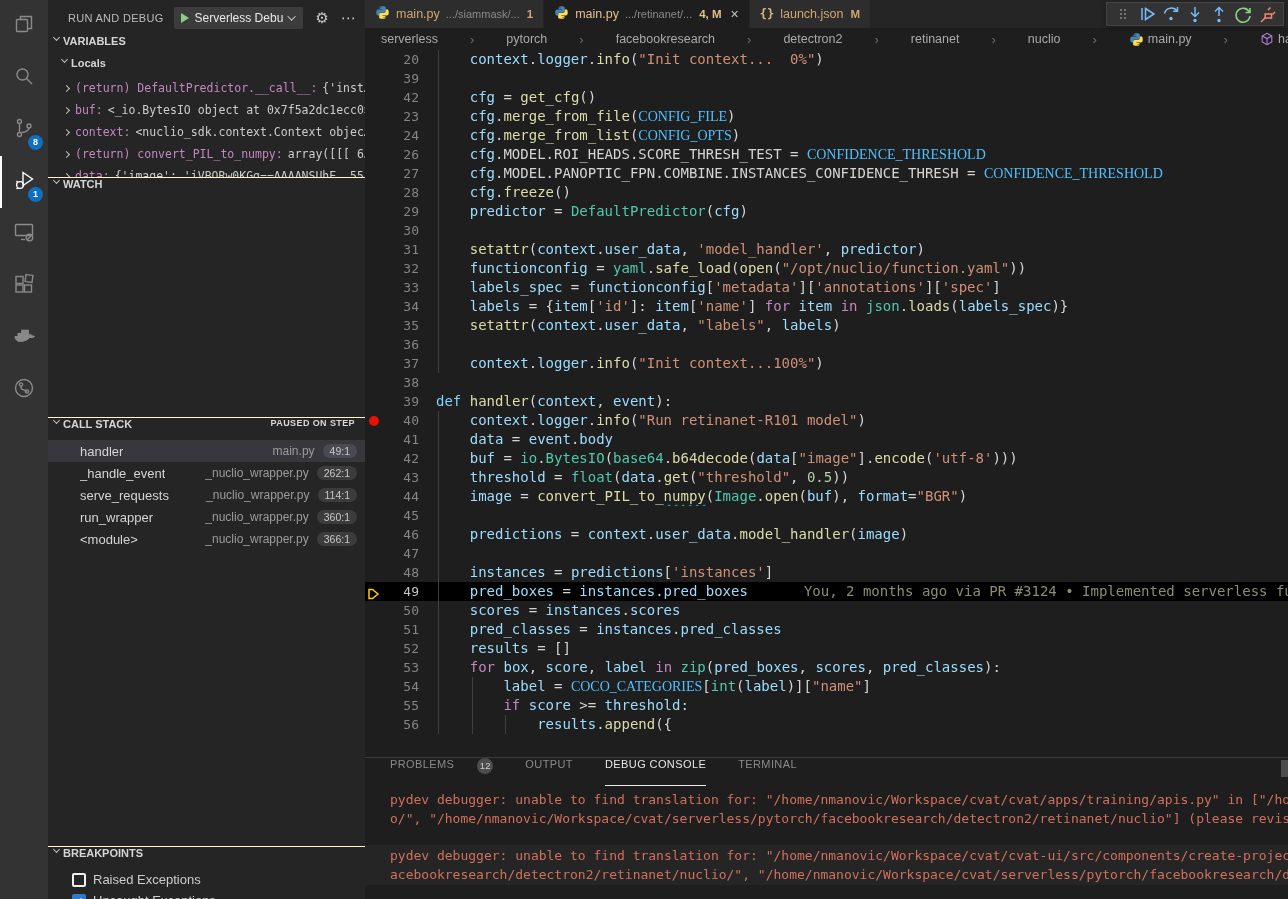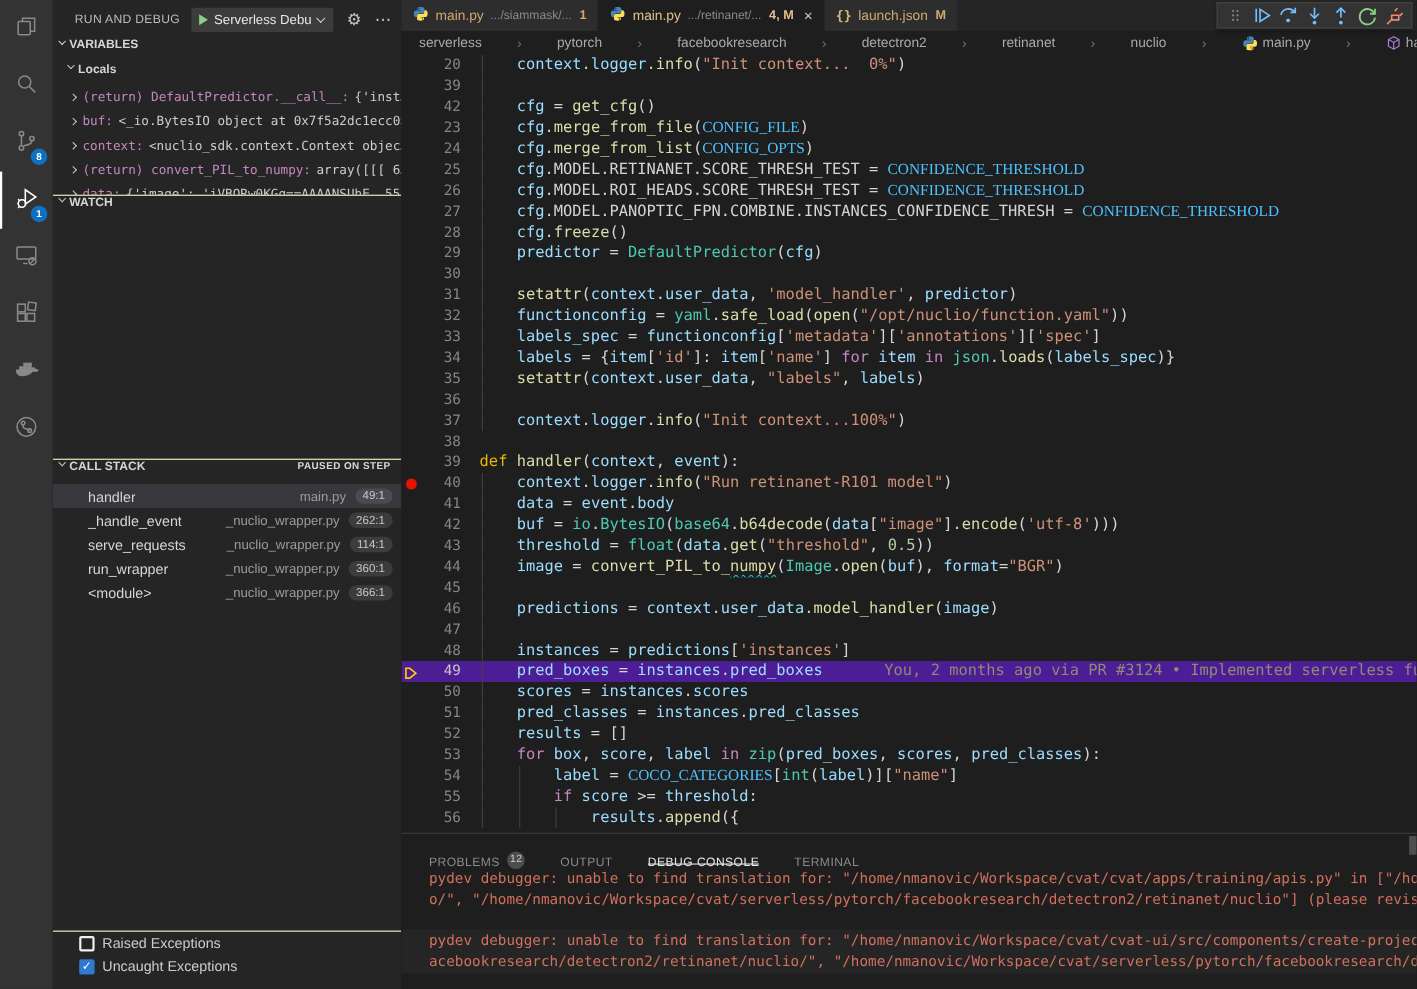--- a/index.html
+++ b/index.html
@@ -71,38 +71,38 @@
   .dbg-btn { width:24px; height:22px; display:flex; align-items:center; justify-content:center; cursor:pointer; }
 
   .breadcrumbs { height:22px; display:flex; align-items:center; padding-left:16px; font-size:12.5px; color:#a9a9a9; background:#1e1e1e; white-space:nowrap;gap:25px; }
   .bc-item { cursor:pointer; display:flex; align-items:center; }
   .bc-sep { color:#6e6e6e; margin:0 7px; font-size:13px; }
   .bc-ico { margin-right:4px; display:flex; }
 
   
   .editor { position:relative; height:707px; overflow:hidden; font-family:"DejaVu Sans Mono", monospace; font-size:14px; }
   .cl { position:relative; height:19px; line-height:19px; display:flex; white-space:pre; cursor:text; }
-  .cl.cur { background:#4c1d95;justify-content:flex-end; }
+  .cl.cur { background:#000000;justify-content:flex-end; }
   .bpcol { width:18px; flex:none; position:relative; cursor:pointer; }
   .bp-dot { position:absolute; left:4px; top:4.5px; width:10px; height:10px; border-radius:50%; background:#e51400; }
   .ln { width:36px; flex:none; text-align:right; color:#858585; font-size:13px; cursor:pointer; }
   .cl.cur .ln { color:#c6c6c6; }
   .codebody { position:relative; margin-left:17px; flex:1; overflow:hidden; }
   .guide { position:absolute; top:0; bottom:0; width:1px; background:#404040; }
-  .t-p { color:#d4d4d4; } .t-k { color:#c586c0; } .t-d { color:#eab308; }
+  .t-p { color:#d4d4d4; } .t-k { color:#c586c0; } .t-d { color:#7dd3fc; }
   .t-f { color:#dcdcaa; } .t-v { color:#9cdcfe; } .t-c { color:#4ec9b0; }
   .t-C { color:#4fc1ff;font-family:Liberation Serif, serif; } .t-s { color:#ce9178; } .t-n { color:#b5cea8; }
   .t-q { color:#dcdcaa; text-decoration:underline wavy #1fb8c8 1px; text-underline-offset:3px; }
   .blame { color:#8c8c73; margin-left:56px; }
   .cur-arrow { position:absolute; left:2px; top:4px; }
 
   
   .panel { position:relative; height:142px; border-top:1px solid #3c3c3c; background:#1e1e1e; overflow:hidden; }
   .panel-tabs { height:32px; display:flex; align-items:center; padding-left:25px; }
-  .ptab { font-size:11px; letter-spacing:.4px; color:#8a8a8a; margin-right:32px; cursor:pointer; display:flex; align-items:flex-end; height:100%; position:relative; }
+  .ptab { font-size:11px; letter-spacing:.4px; color:#8a8a8a; margin-right:32px; cursor:pointer; display:flex; align-items:flex-start; height:100%; position:relative;gap:16px; }
   .ptab.active { color:#e7e7e7; }
   .ptab.active::after { content:""; position:absolute; left:0; right:0; bottom:4px; height:1px; background:#e7e7e7; }
   .ptab-badge { background:#4d4d4d; color:#d0d0d0; border-radius:50%; min-width:16px; height:16px; line-height:16px; text-align:center; font-size:9.5px; margin-left:7px; }
   .console { font-family:"DejaVu Sans Mono", monospace; font-size:13px; color:#d1705c; padding-left:25px; }
   .con-line { height:19px; line-height:19px; white-space:pre; overflow:hidden; }
   .con-block2 { background:#252526; margin-top:17px; padding:1px 0; margin-left:-25px; padding-left:25px; }
   .panel-sb { position:absolute; right:0; top:2px; width:7px; height:17px; background:#4d4d4d; }
 </style>
 </head>
 <body>
@@ -262,20 +262,24 @@
           </div>
           <div class="frame">
             <span class="frame-name">&lt;module&gt;</span>
             <span class="frame-file">_nuclio_wrapper.py</span>
             <span class="frame-pos">366:1</span>
           </div>
         </div>
     </div>
 
     <div class="sect bordered" style="top:846px;">
+      <div class="sect-hd">
+        <span class="tw"></span>
+        <span>BREAKPOINTS</span>
+      </div>
       <div id="bp-list">
           <div class="bp-row">
             <span class="cbx"></span>
             <span>Raised Exceptions</span>
           </div>
           <div class="bp-row">
             <span class="cbx checked">✓</span>
             <span>Uncaught Exceptions</span>
           </div>
         </div>
@@ -406,21 +410,20 @@
           </span>
           <span>handler</span>
         </span>
       </div>
     <div class="editor" id="editor">
         <div class="cl"><span class="bpcol"></span><span class="ln">20</span><div class="codebody"><span class="guide" style="left: 2px;"></span><span class="t-v">    context</span><span class="t-p">.</span><span class="t-v">logger</span><span class="t-p">.</span><span class="t-f">info</span><span class="t-p">(</span><span class="t-s">"Init context...  0%"</span><span class="t-p">)</span></div></div>
         <div class="cl"><span class="bpcol"></span><span class="ln">39</span><div class="codebody"><span class="guide" style="left: 2px;"></span></div></div>
         <div class="cl"><span class="bpcol"></span><span class="ln">42</span><div class="codebody"><span class="guide" style="left: 2px;"></span><span class="t-v">    cfg</span><span class="t-p"> = </span><span class="t-f">get_cfg</span><span class="t-p">()</span></div></div>
         <div class="cl"><span class="bpcol"></span><span class="ln">23</span><div class="codebody"><span class="guide" style="left: 2px;"></span><span class="t-v">    cfg</span><span class="t-p">.</span><span class="t-f">merge_from_file</span><span class="t-p">(</span><span class="t-C">CONFIG_FILE</span><span class="t-p">)</span></div></div>
         <div class="cl"><span class="bpcol"></span><span class="ln">24</span><div class="codebody"><span class="guide" style="left: 2px;"></span><span class="t-v">    cfg</span><span class="t-p">.</span><span class="t-f">merge_from_list</span><span class="t-p">(</span><span class="t-C">CONFIG_OPTS</span><span class="t-p">)</span></div></div>
-        <div class="cl"><span class="bpcol"></span><span class="ln">25</span><div class="codebody"><span class="guide" style="left: 2px;"></span><span class="t-v">    cfg</span><span class="t-p">.MODEL.RETINANET.SCORE_THRESH_TEST = </span><span class="t-C">CONFIDENCE_THRESHOLD</span></div></div>
         <div class="cl"><span class="bpcol"></span><span class="ln">26</span><div class="codebody"><span class="guide" style="left: 2px;"></span><span class="t-v">    cfg</span><span class="t-p">.MODEL.ROI_HEADS.SCORE_THRESH_TEST = </span><span class="t-C">CONFIDENCE_THRESHOLD</span></div></div>
         <div class="cl"><span class="bpcol"></span><span class="ln">27</span><div class="codebody"><span class="guide" style="left: 2px;"></span><span class="t-v">    cfg</span><span class="t-p">.MODEL.PANOPTIC_FPN.COMBINE.INSTANCES_CONFIDENCE_THRESH = </span><span class="t-C">CONFIDENCE_THRESHOLD</span></div></div>
         <div class="cl"><span class="bpcol"></span><span class="ln">28</span><div class="codebody"><span class="guide" style="left: 2px;"></span><span class="t-v">    cfg</span><span class="t-p">.</span><span class="t-f">freeze</span><span class="t-p">()</span></div></div>
         <div class="cl"><span class="bpcol"></span><span class="ln">29</span><div class="codebody"><span class="guide" style="left: 2px;"></span><span class="t-v">    predictor</span><span class="t-p"> = </span><span class="t-c">DefaultPredictor</span><span class="t-p">(</span><span class="t-v">cfg</span><span class="t-p">)</span></div></div>
         <div class="cl"><span class="bpcol"></span><span class="ln">30</span><div class="codebody"><span class="guide" style="left: 2px;"></span></div></div>
         <div class="cl"><span class="bpcol"></span><span class="ln">31</span><div class="codebody"><span class="guide" style="left: 2px;"></span><span class="t-f">    setattr</span><span class="t-p">(</span><span class="t-v">context</span><span class="t-p">.</span><span class="t-v">user_data</span><span class="t-p">, </span><span class="t-s">'model_handler'</span><span class="t-p">, </span><span class="t-v">predictor</span><span class="t-p">)</span></div></div>
         <div class="cl"><span class="bpcol"></span><span class="ln">32</span><div class="codebody"><span class="guide" style="left: 2px;"></span><span class="t-v">    functionconfig</span><span class="t-p"> = </span><span class="t-c">yaml</span><span class="t-p">.</span><span class="t-f">safe_load</span><span class="t-p">(</span><span class="t-f">open</span><span class="t-p">(</span><span class="t-s">"/opt/nuclio/function.yaml"</span><span class="t-p">))</span></div></div>
         <div class="cl"><span class="bpcol"></span><span class="ln">33</span><div class="codebody"><span class="guide" style="left: 2px;"></span><span class="t-v">    labels_spec</span><span class="t-p"> = </span><span class="t-v">functionconfig</span><span class="t-p">[</span><span class="t-s">'metadata'</span><span class="t-p">][</span><span class="t-s">'annotations'</span><span class="t-p">][</span><span class="t-s">'spec'</span><span class="t-p">]</span></div></div>
         <div class="cl"><span class="bpcol"></span><span class="ln">34</span><div class="codebody"><span class="guide" style="left: 2px;"></span><span class="t-v">    labels</span><span class="t-p"> = {</span><span class="t-v">item</span><span class="t-p">[</span><span class="t-s">'id'</span><span class="t-p">]: </span><span class="t-v">item</span><span class="t-p">[</span><span class="t-s">'name'</span><span class="t-p">] </span><span class="t-k">for</span><span class="t-p"> </span><span class="t-v">item</span><span class="t-p"> </span><span class="t-k">in</span><span class="t-p"> </span><span class="t-c">json</span><span class="t-p">.</span><span class="t-f">loads</span><span class="t-p">(</span><span class="t-v">labels_spec</span><span class="t-p">)}</span></div></div>
         <div class="cl"><span class="bpcol"></span><span class="ln">35</span><div class="codebody"><span class="guide" style="left: 2px;"></span><span class="t-f">    setattr</span><span class="t-p">(</span><span class="t-v">context</span><span class="t-p">.</span><span class="t-v">user_data</span><span class="t-p">, </span><span class="t-s">"labels"</span><span class="t-p">, </span><span class="t-v">labels</span><span class="t-p">)</span></div></div>

